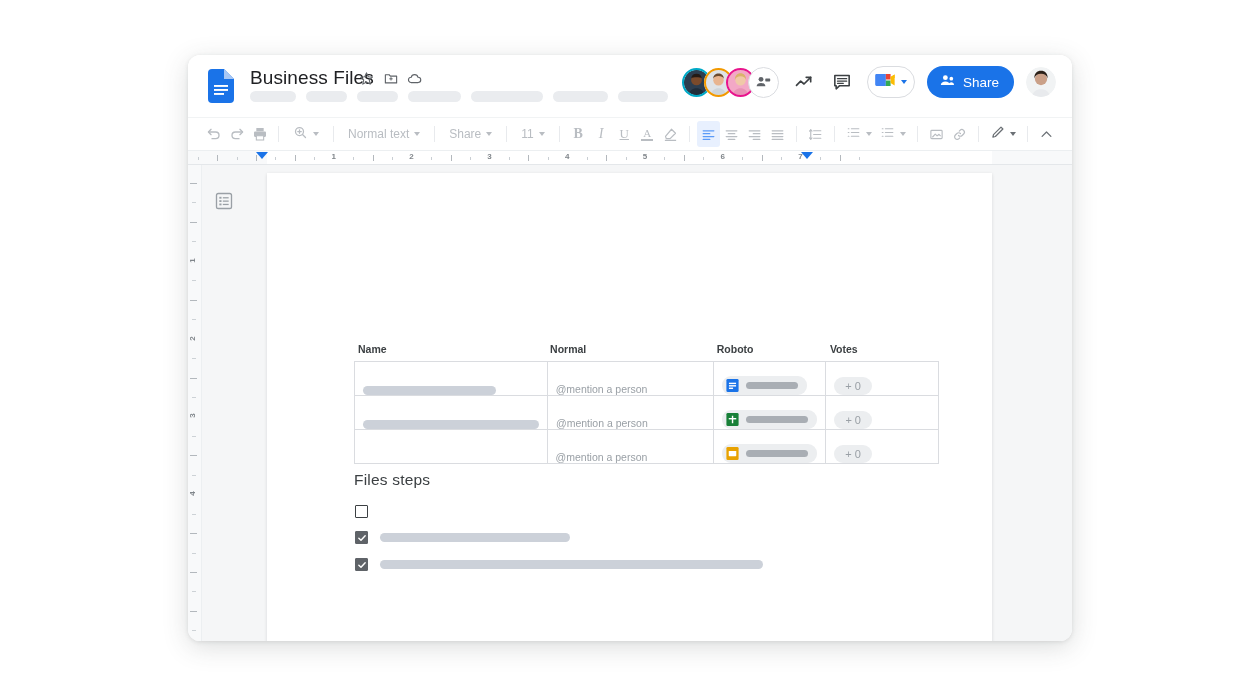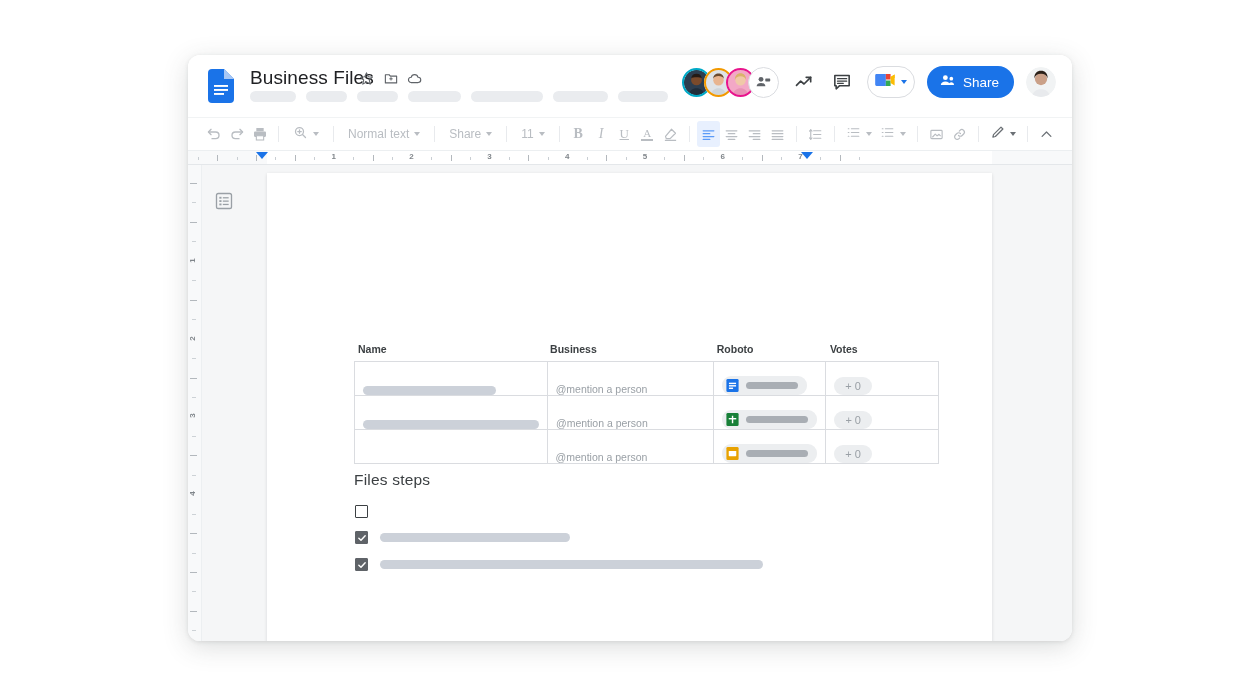--- a/index.html
+++ b/index.html
@@ -515,21 +515,21 @@
           <rect x="10.6" y="11.4" width="7" height="1.5" fill="#9aa0a6" stroke="none"></rect>
           <rect x="10.6" y="15.4" width="7" height="1.5" fill="#9aa0a6" stroke="none"></rect>
         </svg>
       </div>
 
       <div class="page">
 
         <div class="doc-table">
           <div class="th-row">
             <div class="th c-name">Name</div>
-            <div class="th c-creator">Business</div>
+            <div class="th c-creator">Normal</div>
             <div class="th c-files">Roboto</div>
             <div class="th c-votes">Votes</div>
           </div>
           <div class="t-grid" id="table-body">
               <div class="t-row">
                 <div class="t-cell c-name">
                   <div class="bar" style="width: 133px;"></div>
                 </div>
                 <div class="t-cell c-creator">
                   <span class="mention">@mention a person</span>

